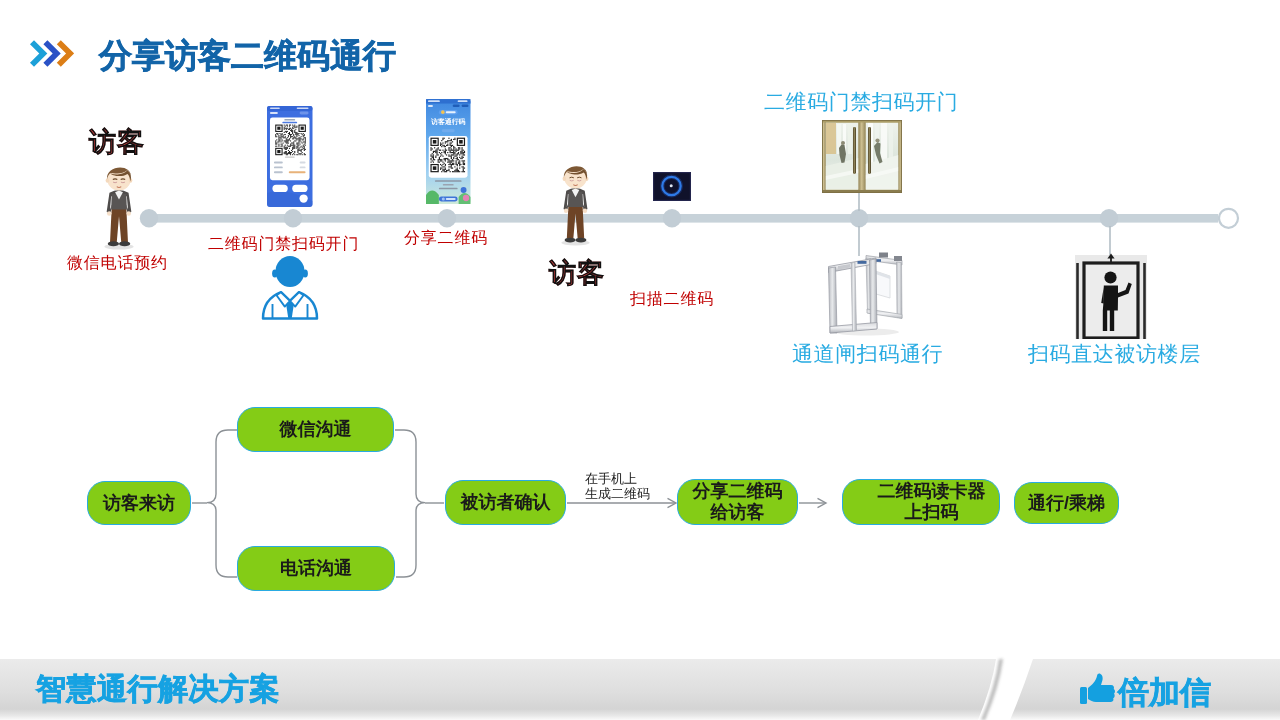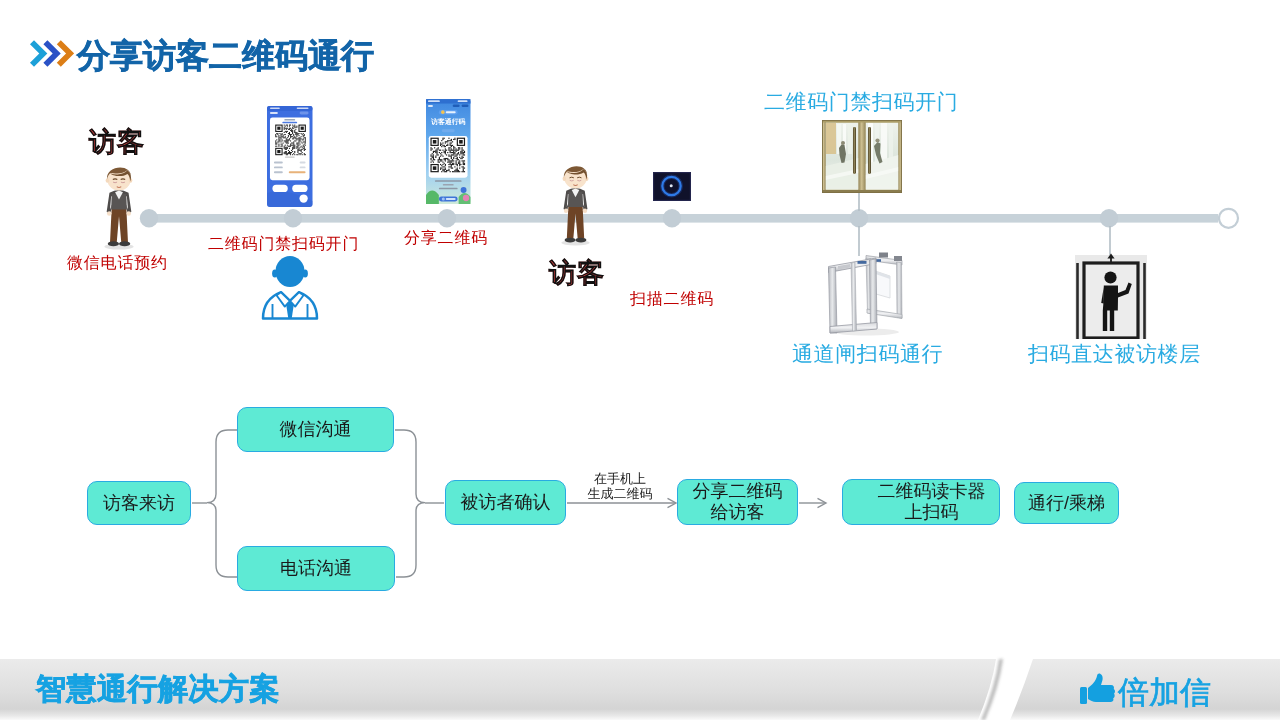--- a/index.html
+++ b/index.html
@@ -1,23 +1,23 @@
 <!DOCTYPE html>
 <html><head><meta charset="utf-8">
 <style>
 html,body{margin:0;padding:0;}
 body{width:1280px;height:720px;position:relative;overflow:hidden;background:#fff;
   font-family:"Liberation Sans",sans-serif;}
 .abs{position:absolute;}
 .red{color:#c00000;font-size:16px;white-space:nowrap;letter-spacing:0.8px;}
 .cyan{color:#29abe2;font-size:21px;white-space:nowrap;letter-spacing:0.6px;}
 .vk{font-weight:bold;color:#ef4444;font-size:27px;letter-spacing:1px;white-space:nowrap;-webkit-text-stroke:0.6px #111;}
-.fbox{position:absolute;border:1.8px solid #29abe2;border-radius:10px;background:#5eead4;
+.fbox{position:absolute;border:1.8px solid #29abe2;border-radius:18px;background:#84cc16;
   color:#1a1a1a;font-size:18px;display:flex;align-items:center;justify-content:center;
-  text-align:center;line-height:21px;}
+  text-align:center;line-height:21px;font-weight:bold;}
 </style></head>
 <body>
 
 <svg class="abs" style="left:0;top:0" width="1280" height="720" viewBox="0 0 1280 720">
     <defs>
 <linearGradient id="barg" x1="0" y1="0" x2="0" y2="1">
  <stop offset="0" stop-color="#ebebeb"></stop>
         <stop offset="0.55" stop-color="#dedede"></stop>
  <stop offset="0.82" stop-color="#d4d4d4"></stop>
         <stop offset="0.92" stop-color="#e6e6e6"></stop>
@@ -57,21 +57,21 @@
     <line x1="965" y1="503" x2="992" y2="503" stroke="#8c9196" stroke-width="1.4"></line>
     <path d="M984.5,498.3 L993,503 L984.5,507.7" fill="none" stroke="#8c9196" stroke-width="1.4"></path>
   </svg>
 <svg class="abs" style="left:28px;top:37.5px" width="46" height="29.5" viewBox="0 0 46 29">
 <g fill="none" stroke-width="5.7" stroke-linejoin="miter">
 <polyline points="4,4 15.3,15.2 4,26.5" stroke="#1ca0d8"></polyline>
 <polyline points="17.4,4 28.7,15.2 17.4,26.5" stroke="#2a52c6"></polyline>
 <polyline points="30.8,4 42.1,15.2 30.8,26.5" stroke="#dc7e16"></polyline>
 </g>
 </svg>
-<div class="abs" style="left:77px;top:34px;font-size:33px;font-weight:bold;color:#1264a8;letter-spacing:0px;font-family:Liberation Mono, monospace;-webkit-text-stroke:0.7px #1264a8;">分享访客二维码通行</div>
+<div class="abs" style="left:99px;top:34px;font-size:33px;font-weight:bold;color:#1264a8;letter-spacing:0px;font-family:Liberation Mono, monospace;-webkit-text-stroke:0.7px #1264a8;">分享访客二维码通行</div>
 <svg class="abs" style="left:98px;top:158px" width="42" height="92" viewBox="0 0 33 82">
 <ellipse cx="16.5" cy="79" rx="13" ry="2.6" fill="#e3e3e3"></ellipse>
 <path d="M10,44 L23,44 L24.5,75 L18.5,75 L16.5,52 L14.5,75 L8.5,75 Z" fill="#6e4426"></path>
 <ellipse cx="11.5" cy="76.5" rx="5" ry="2.2" fill="#3c3c3c"></ellipse>
 <ellipse cx="21.5" cy="76.5" rx="5" ry="2.2" fill="#3c3c3c"></ellipse>
 <path d="M8,31 Q16.5,26 25,31 L27.5,48 Q26,49.5 24,49 L22.5,41 L24.5,46 L23.5,34 L9.5,34 L8.5,46 L10.5,41 L9,49 Q7,49.5 5.5,48 Z" fill="#4f4c4b"></path>
 <path d="M10,32 L23,32 L23.5,46 L9.5,46 Z" fill="#585554"></path>
 <path d="M13,30.5 L16.5,37 L20,30.5 L16.5,29 Z" fill="#f3f3f3"></path>
 <ellipse cx="7.8" cy="49.5" rx="2" ry="2" fill="#f6dfc8"></ellipse>
 <ellipse cx="25.2" cy="49.5" rx="2" ry="2" fill="#f6dfc8"></ellipse>
@@ -895,18 +895,18 @@
 <path d="M30.8,32.5 L45,32.5 L45,40 L52.5,37 L55.5,29.5 L58.8,31 L55.5,40.5 L45,44.5 L44.8,57.5 L41.2,57.5 L41.2,78 L36.8,78 L36.8,57.5 L34.2,57.5 L34.2,78 L29.8,78 L29.8,57.5 L30.8,45 Z" fill="#141414"></path>
 <path d="M30.8,34 L28.2,50 L30.8,50.5 Z" fill="#141414"></path>
 </svg>
 <div class="fbox" style="left:87px;top:481px;width:102px;height:42px;text-align:center;">访客来访</div>
 <div class="fbox" style="left:237px;top:407px;width:155px;height:43px;">微信沟通</div>
 <div class="fbox" style="left:237px;top:546px;width:156px;height:43px;">电话沟通</div>
 <div class="fbox" style="left:445px;top:480px;width:119px;height:43px;">被访者确认</div>
 <div class="fbox" style="left:677px;top:479px;width:119px;height:44px;">分享二维码<br>给访客</div>
 <div class="fbox" style="left:842px;top:479px;width:135px;height:44px;padding-left:21px;">二维码读卡器<br>上扫码</div>
 <div class="fbox" style="left:994px;top:482px;width:103px;height:40px;margin-left:20px;">通行/乘梯</div>
-<div class="abs" style="left:585px;top:471px;width:70px;text-align:center;font-size:13px;color:#1a1a1a;line-height:15px;">在手机上<br>生成二维码</div>
+<div class="abs" style="left:585px;top:471px;width:70px;text-align:left;font-size:13px;color:#1a1a1a;line-height:15px;">在手机上<br>生成二维码</div>
 <div class="abs" style="left:36px;top:669px;font-size:30px;font-weight:bold;color:#16a2e2;letter-spacing:0.5px;-webkit-text-stroke:0.7px #16a2e2;">智慧通行解决方案</div>
 <svg class="abs" style="left:1079px;top:672px" width="37" height="36" viewBox="0 0 37 36">
 <rect x="1" y="15" width="7" height="17" rx="1.5" fill="#14a0e0"></rect>
 <path d="M9,16 C13,13 17,9 18,4 C18.3,1.8 20,1 21.5,2 C23.5,3.2 24,5.5 23.5,8 L22,13 L32,13 C34.5,13 35.5,15 34.8,17 C36.5,18 36.3,20.5 35,21.8 C36.2,23 35.8,25.5 34.2,26.3 C35,27.8 34,30 32,30 L17,30 C14,30 11,28.5 9,27 Z" fill="#14a0e0"></path>
 </svg>
-<div class="abs" style="left:1118px;top:672px;font-size:31px;font-weight:normal;color:#16a2e2;-webkit-text-stroke:0.7px #16a2e2;">倍加信</div>
+<div class="abs" style="left:1118px;top:672px;font-size:31px;font-weight:bold;color:#16a2e2;-webkit-text-stroke:0.7px #16a2e2;">倍加信</div>
 </body></html>

